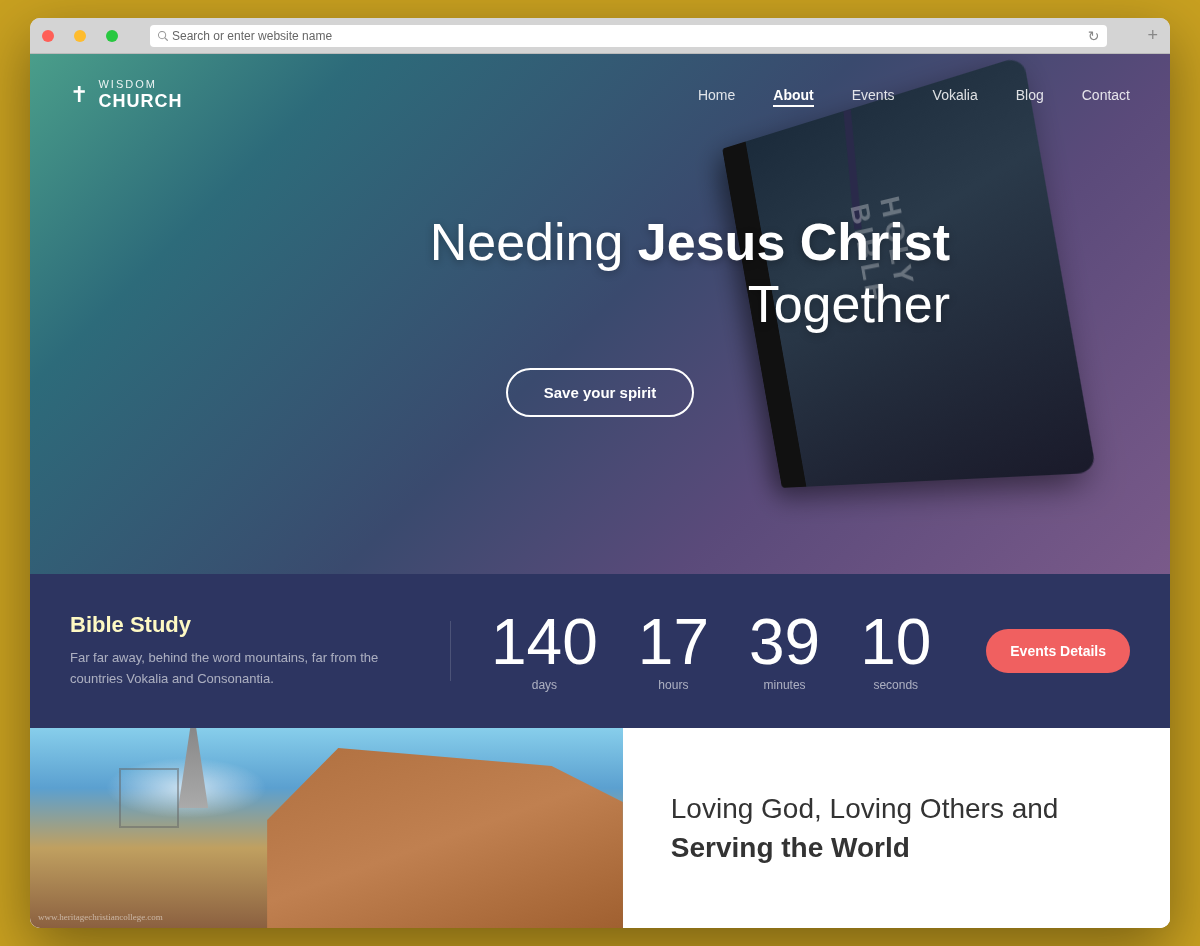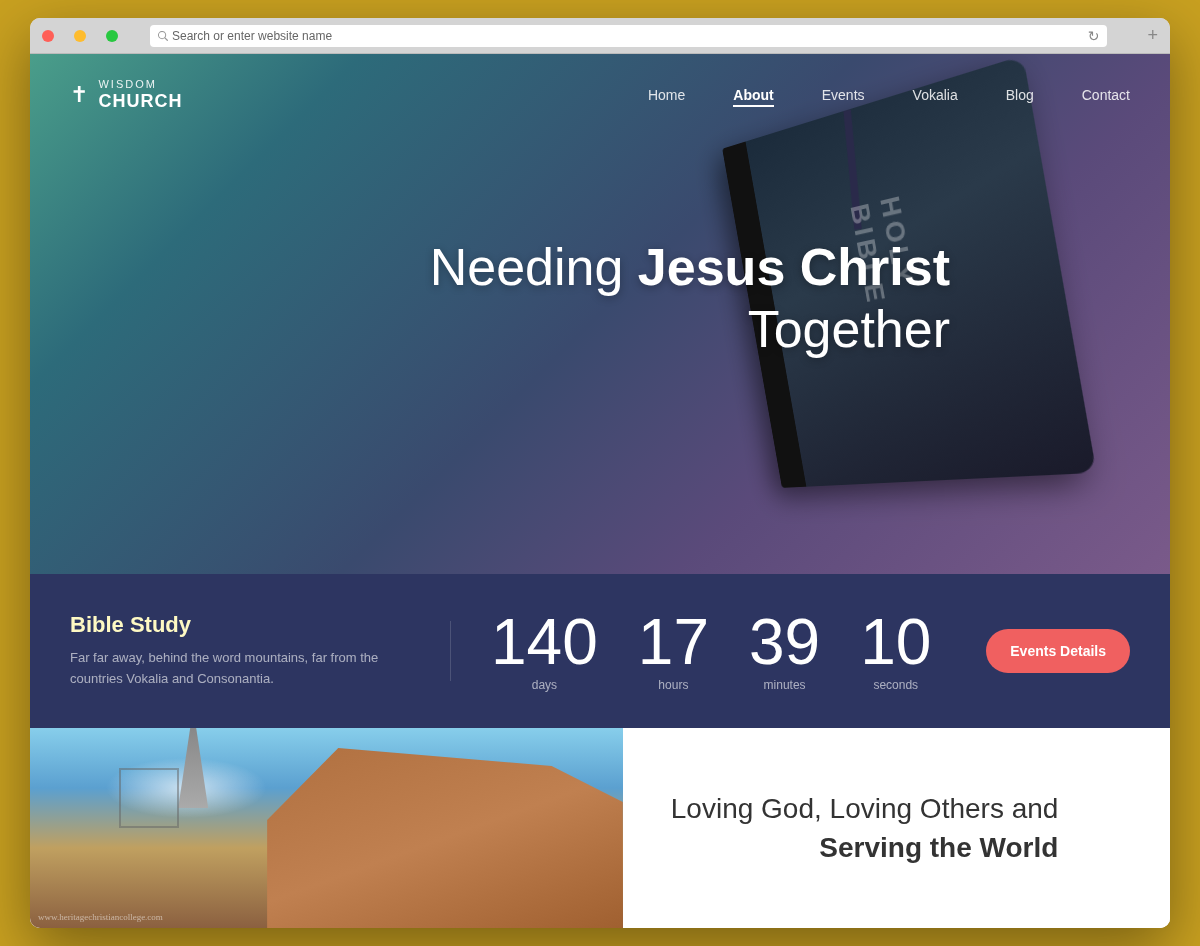--- a/index.html
+++ b/index.html
@@ -178,21 +178,21 @@
     .logo-church {
       font-size: 18px;
       font-weight: 700;
       letter-spacing: 1px;
       text-transform: uppercase;
     }
 
     .nav-links {
       margin-left: auto;
       display: flex;
-      gap: 48px;
+      gap: 38px;
       list-style: none;
     }
 
     .nav-links a {
       color: rgba(255,255,255,0.85);
       text-decoration: none;
       font-size: 14px;
       font-weight: 500;
     }
 
@@ -372,21 +372,20 @@
       color: rgba(255,255,255,0.5);
       font-family: Liberation Serif, serif;
     }
 
     .about-text {
       flex: 1;
       background: white;
       display: flex;
       align-items: center;
       padding: 40px 48px;
-      text-align: right;
     }
 
     .about-heading {
       font-size: 28px;
       color: #333;
       font-weight: 400;
       line-height: 1.4;
     }
 
     .about-heading em {
@@ -448,20 +447,21 @@
           <li><a href="#">Vokalia</a></li>
           <li><a href="#">Blog</a></li>
           <li><a href="#">Contact</a></li>
         </ul>
       </nav>
 
       <div class="hero-content">
         <h1 class="hero-title">
           <span>Needing </span><strong>Jesus Christ</strong><span> Together</span>
         </h1>
+        <button class="hero-btn">Save your spirit</button>
       </div>
     </div>
 
     <div class="countdown-section">
       <div class="countdown-info">
         <h2 class="countdown-title">Bible Study</h2>
         <p class="countdown-desc">Far far away, behind the word mountains, far from the countries Vokalia and Consonantia.</p>
       </div>
 
       <div class="countdown-divider"></div>

